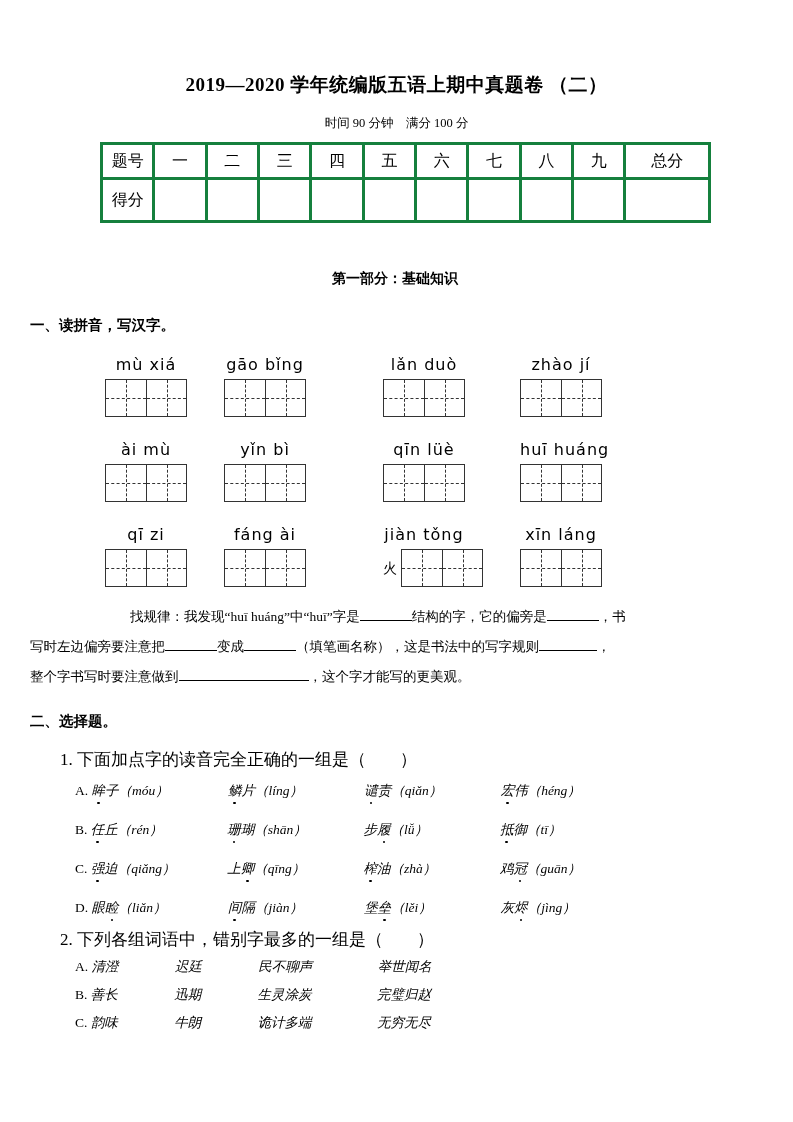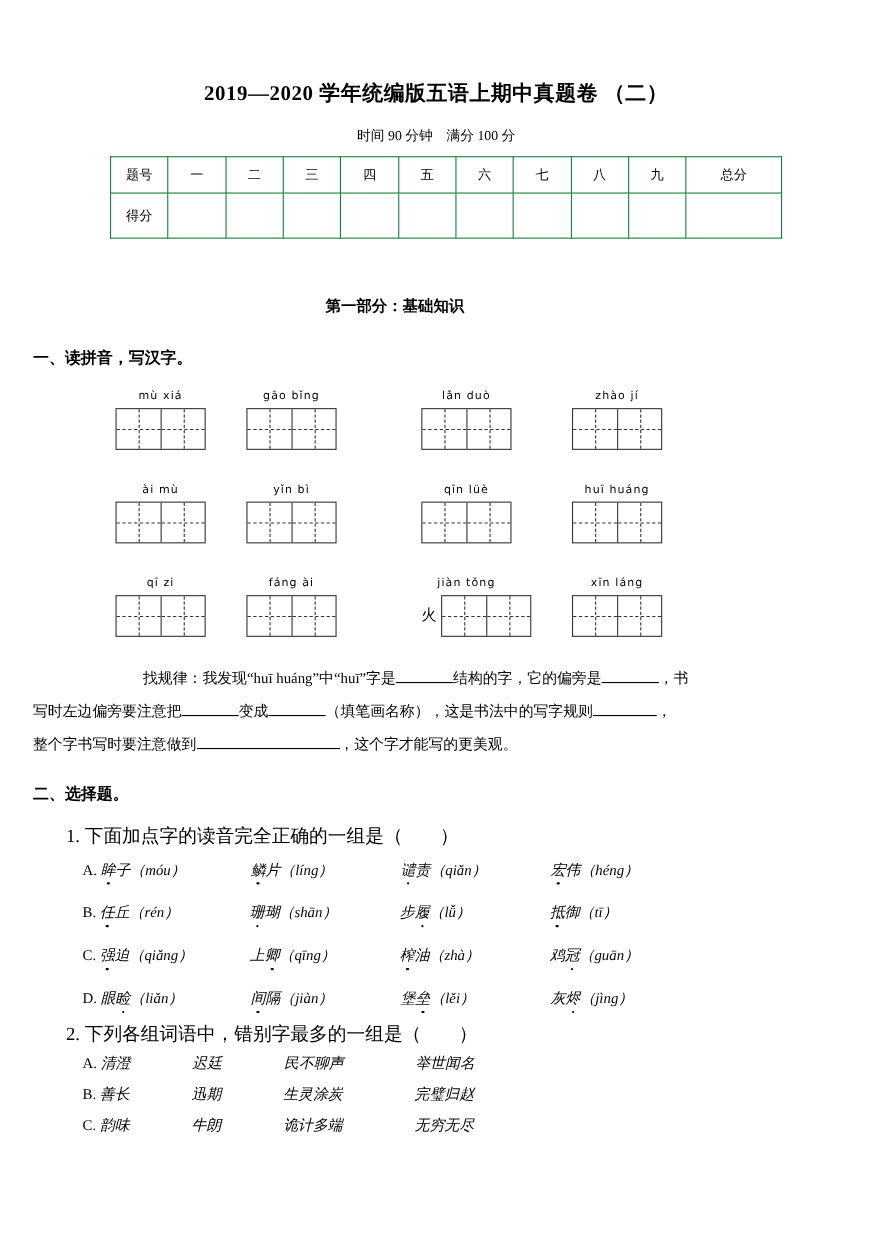--- a/index.html
+++ b/index.html
@@ -44,41 +44,42 @@
   }
 
   
   .score-table {
     position: absolute;
     left: 100px; top: 142px;
     border-collapse: collapse;
     width: 611px;
   }
   .score-table td {
-    border: 1px solid #15803d;
+    border: 3px solid #15803d;
     text-align: center;
     vertical-align: middle;
-    font-size: 12px;
+    font-size: 16px;
     font-family: "Liberation Serif", "DejaVu Serif", serif;
   }
   .score-table tr.head-row td { height: 30px; }
   .score-table tr.score-row td { height: 38px; }
   .score-table td.col-label { width: 52px; }
   .score-table td.col-num { width: 52px; }
   .score-table td.col-total { width: 89px; }
 
   
   .part-heading {
     position: absolute;
     left: 0; top: 270px;
     width: 718px;
     text-align: center;
     font-size: 14px;
     font-weight: bold;
     font-family: "DejaVu Sans", "Liberation Sans", sans-serif;
+    padding-left: 36px;
   }
 
   
   .section-heading {
     position: absolute;
     left: 30px;
     font-size: 14.5px;
     font-weight: bold;
     font-family: "DejaVu Sans", "Liberation Sans", sans-serif;
   }
@@ -101,21 +102,21 @@
     top: 0;
     width: 120px;
   }
   .pin-item.slot0 { left: 5px; }
   .pin-item.slot1 { left: 124px; }
   .pin-item.slot2 { left: 283px; }
   .pin-item.slot3 { left: 420px; }
 
   .pin-text {
     font-family: "DejaVu Sans", "Liberation Sans", sans-serif;
-    font-size: 10px;
+    font-size: 16px;
     text-align: center;
     width: 82px;
     margin: 0 0 5px 0;
     letter-spacing: 1px;
     white-space: nowrap;
   }
   .grid-wrap {
     position: relative;
     display: flex;
     align-items: center;

